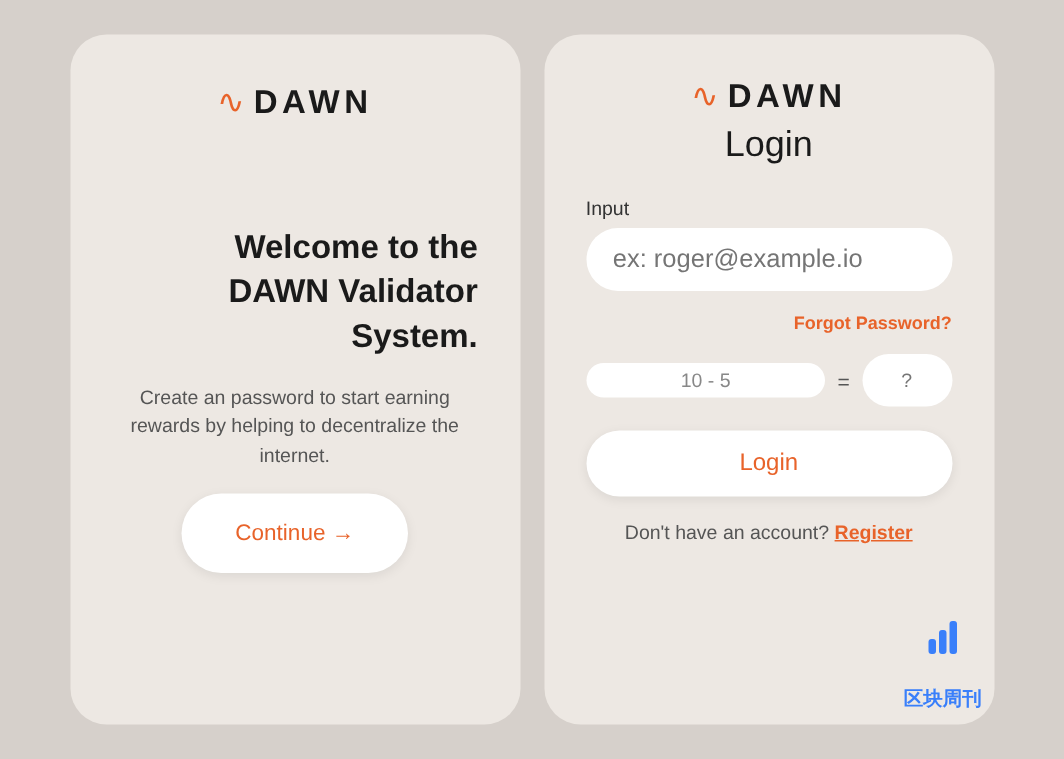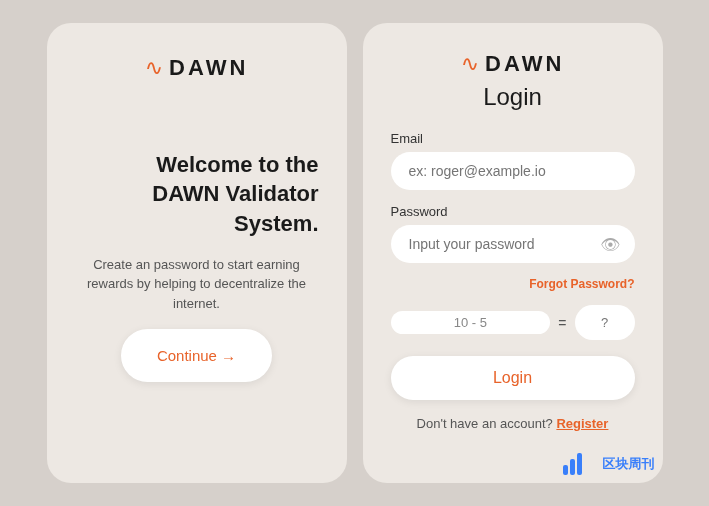--- a/index.html
+++ b/index.html
@@ -105,21 +105,21 @@
     .input-wrapper {
       position: relative;
       width: 100%;
     }
     .field-input {
       width: 100%;
       background: white;
       border: none;
       border-radius: 50px;
       padding: 11px 18px;
-      font-size: 14px;
+      font-size: 17px;
       color: #aaa;
       outline: none;
     }
     .eye-icon {
       position: absolute;
       right: 14px;
       top: 50%;
       transform: translateY(-50%);
       color: #aaa;
       font-size: 16px;
@@ -189,20 +189,21 @@
     }
     
     .watermark {
       position: absolute;
       bottom: 8px;
       right: 8px;
       display: flex;
       align-items: center;
       gap: 21px;
       opacity: 0.85;
+      flex-direction: column;
     }
     .watermark-bars {
       display: flex;
       align-items: flex-end;
       gap: 2px;
       height: 22px;
     }
     .bar {
       background: #1a6dff;
       border-radius: 2px;
@@ -239,33 +240,26 @@
 </div>
 
 <div class="panel right-panel" style="position:relative;">
   <div class="logo">
     <span class="logo-icon dawn-wave">∿</span>
     <span class="logo-text">DAWN</span>
   </div>
   <div class="login-title">Login</div>
 
   <div class="field-group">
-    <label class="field-label">Email</label>
+    <label class="field-label">Input</label>
     <div class="input-wrapper">
       <input class="field-input" type="email" placeholder="ex: roger@example.io" style="">
     </div>
   </div>
 
-  <div class="field-group">
-    <label class="field-label">Password</label>
-    <div class="input-wrapper">
-      <input class="field-input" type="password" style="padding-right: 40px;" placeholder="Input your password">
-      <span class="eye-icon">👁</span>
-    </div>
-  </div>
 
   <div class="forgot-link">Forgot Password?</div>
 
   <div class="captcha-row">
     <div class="captcha-box">10 - 5</div>
     <span class="captcha-eq">=</span>
     <input class="captcha-answer field-input" type="text" style="width: 60px; padding: 10px 14px;" placeholder="?">
   </div>
 
   <button class="login-btn">Login</button>

